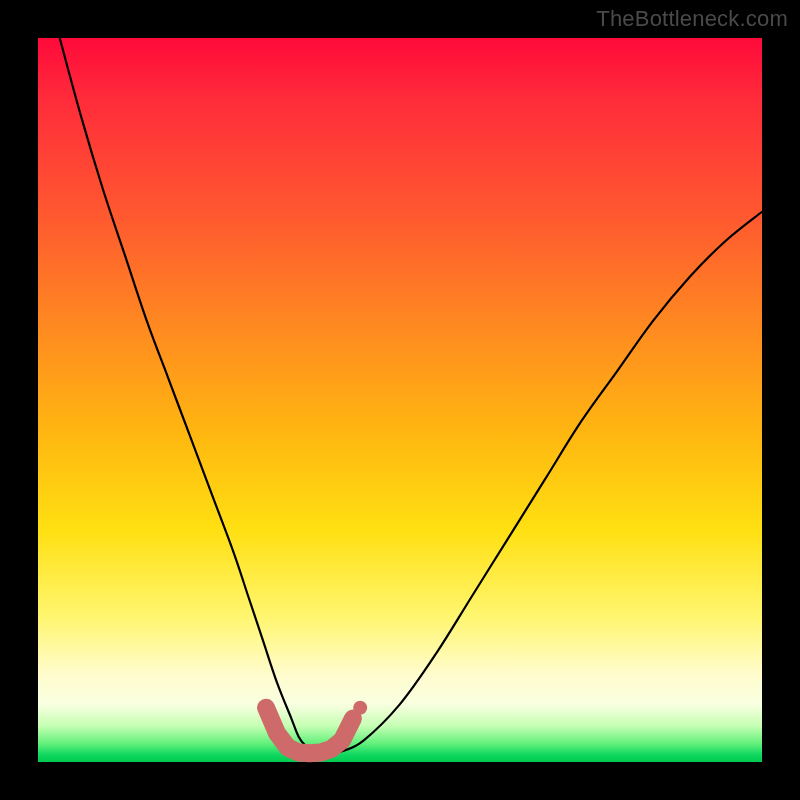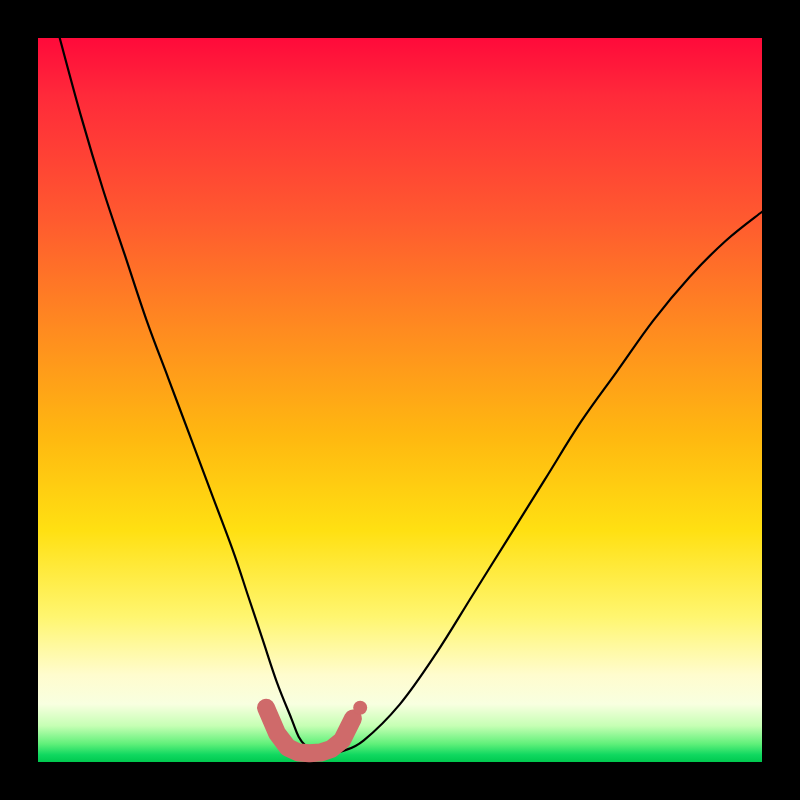--- a/index.html
+++ b/index.html
@@ -60,20 +60,21 @@
     width: 724px;
     height: 724px;
     overflow: visible;
   }
 </style>
 </head>
 <body>
 
 <div class="frame">
 
+  <div class="watermark">TheBottleneck.com</div>
 
   <div class="plot">
     <svg class="curve" viewBox="0 0 724 724" preserveAspectRatio="none">
       <path id="main-curve" fill="none" stroke="#000" stroke-width="2.2" stroke-linecap="round" stroke-linejoin="round" d="M 21.72 0 C 25.6296 14.335199999999997, 35.620799999999996 52.27279999999999, 43.44 79.63999999999999 C 51.2592 107.00719999999998, 57.340799999999994 127.27919999999995, 65.16 152.03999999999996 C 72.97919999999999 176.80079999999998, 79.0608 193.74240000000003, 86.88 217.20000000000005 C 94.69919999999999 240.65760000000006, 100.7808 260.2056, 108.6 282.36 C 116.41919999999999 304.5144, 122.5008 319.42879999999997, 130.32 340.28 C 138.1392 361.1312, 144.2208 377.3488, 152.04 398.2 C 159.8592 419.0512, 165.9408 435.2688, 173.76 456.12 C 181.5792 476.9712, 188.96400000000003 495.79519999999997, 195.48000000000002 514.04 C 201.996 532.2848, 204.7472 541.8416, 209.95999999999998 557.48 C 215.17279999999997 573.1184000000001, 219.22719999999998 585.2815999999999, 224.44 600.92 C 229.6528 616.5584, 233.70720000000003 630.0248, 238.92000000000002 644.36 C 244.1328 658.6952, 249.4904 670.786, 253.39999999999998 680.56 C 257.3096 690.334, 258.0336 693.7078399999999, 260.64 698.66 C 263.2464 703.61216, 265.2736 705.4656, 267.88 708.072 C 270.4864 710.6784, 271.2104 711.8368, 275.12 713.14 C 279.0296 714.4431999999999, 284.3872 715.312, 289.6 715.312 C 294.81280000000004 715.312, 297.56399999999996 715.48576, 304.08 713.14 C 310.596 710.79424, 315.37440000000004 710.7507999999999, 325.8 702.28 C 336.2256 693.8092, 348.968 681.7184000000001, 362 666.08 C 375.032 650.4416, 385.16800000000006 634.948, 398.20000000000005 615.4 C 411.232 595.852, 421.368 578.3312, 434.4 557.48 C 447.43199999999996 536.6288000000001, 457.56800000000004 520.4112, 470.6 499.56 C 483.632 478.7088, 493.768 462.4912, 506.79999999999995 441.64 C 519.832 420.7888, 529.968 403.26800000000003, 543 383.72 C 556.032 364.172, 566.168 351.28479999999996, 579.2 333.03999999999996 C 592.2320000000001 314.79519999999997, 602.3679999999999 299.3016, 615.4 282.36 C 628.432 265.4184, 638.568 253.25519999999995, 651.6 238.91999999999996 C 664.6320000000001 224.58479999999997, 674.7679999999999 214.44880000000003, 687.8 202.72000000000003 C 700.832 190.99120000000002, 717.484 178.9728, 724 173.76"></path>
       <g id="valley-dots">
           <path d="M 228.06 669.7 L 238.92000000000002 695.04 L 249.77999999999997 709.52 L 260.64 714.588 L 271.5 715.312 L 282.36 714.588 L 293.22 710.968 L 304.08 702.28 L 314.94 680.56" fill="none" stroke="#cf6a6a" stroke-width="18" stroke-linecap="round" stroke-linejoin="round"></path>
           <circle cx="322.18" cy="669.7" r="7" fill="#cf6a6a"></circle>
         </g>
     </svg>
   </div>

